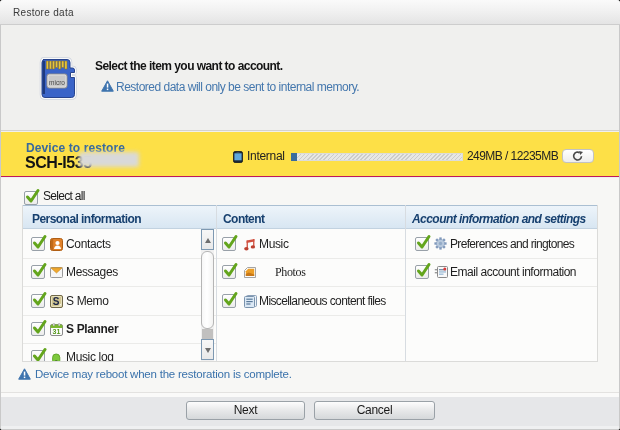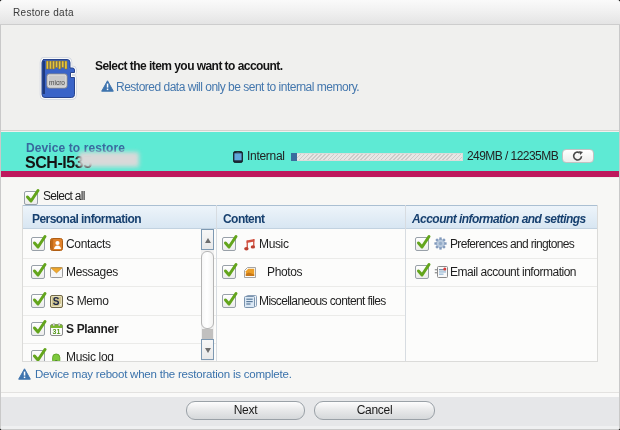--- a/index.html
+++ b/index.html
@@ -16,22 +16,22 @@
     border-bottom:1px solid #cdcdcd; border-radius:3px 3px 0 0;}
   #title span { position:absolute; left:13px; top:7px; font-size:10px; color:#3a3a3a; letter-spacing:0.3px; }
 
   
   #topsec { left:1px; top:26px; width:618px; height:105px; background:#f0f0ee;
     border-bottom:1px solid #d4d2ce; }
   #selhead { left:95px; top:59px; font-size:12px; font-weight:bold; color:#141414; letter-spacing:-0.55px;}
   #warn1t { left:116px; top:80px; font-size:12px; color:#4477ad; letter-spacing:-0.5px;}
 
   
-  #devband { left:1px; top:132px; width:618px; height:45px; background:#5eead4;
-    border-bottom:6px solid #be185d; }
+  #devband { left:1px; top:132px; width:618px; height:45px; background:#fde047;
+    border-bottom:1px solid #be185d; }
   #devlbl { left:25px; top:9px; font-size:12px; font-weight:bold; color:#38699e; letter-spacing:0.1px;}
   #devname { left:24px; top:22px; font-size:16px; font-weight:bold; color:#141414; letter-spacing:-0.45px;}
   #devblur { left:78px; top:20px; width:60px; height:15px; background:#d9d9d9; filter:blur(2px); border-radius:2px;}
   #internal { left:246px; top:17px; font-size:12px; color:#222; letter-spacing:-0.3px;}
   #pbar { left:290px; top:21px; width:172px; height:8px; background:
      repeating-linear-gradient(135deg,#ccccca 0 1.1px,#e7e7e5 1.1px 2.9px);
      border:1px solid #dcdcda; }
   #pfill { left:290px; top:21px; width:6px; height:8px; background:#3a6c9d; }
   #psize { left:466px; top:17px; font-size:12px; color:#222; letter-spacing:-0.55px;}
   #refbtn { left:561px; top:17px; width:32px; height:14px; border:1px solid #c2c2c2;
@@ -70,21 +70,21 @@
   .tri-dn { position:absolute; left:3px; top:8px; width:0; height:0;
      border-left:3.5px solid transparent; border-right:3.5px solid transparent; border-top:5px solid #6e6e6e;}
 
   #warn2t { left:35px; top:190px; font-size:11.5px; color:#3a72ab; letter-spacing:-0.22px;}
 
   
   #footsep { left:1px; top:392px; width:618px; height:1px; background:#e3e2e0;}
   #footwhite { left:1px; top:393px; width:618px; height:4px; background:#fafaf9;}
   #footer { left:1px; top:397px; width:618px; height:29px; background:#e6e7e9;}
   #footlow { left:1px; top:426px; width:618px; height:3px; background:#eff0f1;}
-  .btn { position:absolute; top:401px; height:19px; border:1px solid #9aa1a7; border-radius:9px;
+  .btn { position:absolute; top:401px; height:19px; border:1px solid #9aa1a7; border-radius:3px;
      background:linear-gradient(#fdfdfd,#e9eaeb 45%,#d5d8da);
      font-size:12px; color:#1a1a1a; text-align:center; line-height:17px; letter-spacing:-0.3px;}
 </style>
 </head>
 <body>
 <div id="win">
   <div id="title" class="abs">
       <span>Restore data</span>
     </div>
 
@@ -245,21 +245,21 @@
     <div class="cb" style="left:199px;top:60px;">
         <svg width="17" height="17" viewBox="0 0 17 17">
           <path d="M3.5,9 L7,13 L14,2.5" fill="none" stroke="#63a51c" stroke-width="3" stroke-linecap="round" stroke-linejoin="round"></path>
         </svg>
       </div>
     <svg class="abs" style="left:221px;top:62px;" width="12" height="11" viewBox="0 0 12 11">
       <path d="M3.5,0.5 H11.5 V10.5 H0.5 V3.5 Z" fill="#fbfbfb" stroke="#9a9a9a" stroke-width="0.9"></path>
       <path d="M1.8,4.2 L4.2,1.8 H10.2 V9 H1.8 Z" fill="#ec9e26"></path>
       <path d="M1.8,7 l2.8,-1.4 l5.6,2 V9 H1.8 Z" fill="#c87818"></path>
     </svg>
-    <div class="rlbl" style="left:244px;top:60px;">Photos</div>
+    <div class="rlbl" style="left:252px;top:60px;font-family:Liberation Serif, serif;">Photos</div>
 
     <div class="cb" style="left:199px;top:89px;">
         <svg width="17" height="17" viewBox="0 0 17 17">
           <path d="M3.5,9 L7,13 L14,2.5" fill="none" stroke="#63a51c" stroke-width="3" stroke-linecap="round" stroke-linejoin="round"></path>
         </svg>
       </div>
     <svg class="abs" style="left:221px;top:90px;" width="13" height="13" viewBox="0 0 13 13">
       <rect x="2.5" y="0.5" width="10" height="11" rx="1" fill="#eef3f8" stroke="#8aa0b8"></rect>
       <rect x="0.5" y="1.5" width="10" height="11" rx="1" fill="#dce9f5" stroke="#7a93ad"></rect>
       <rect x="2.3" y="3.6" width="6.4" height="1.2" fill="#5a7a9a"></rect>

